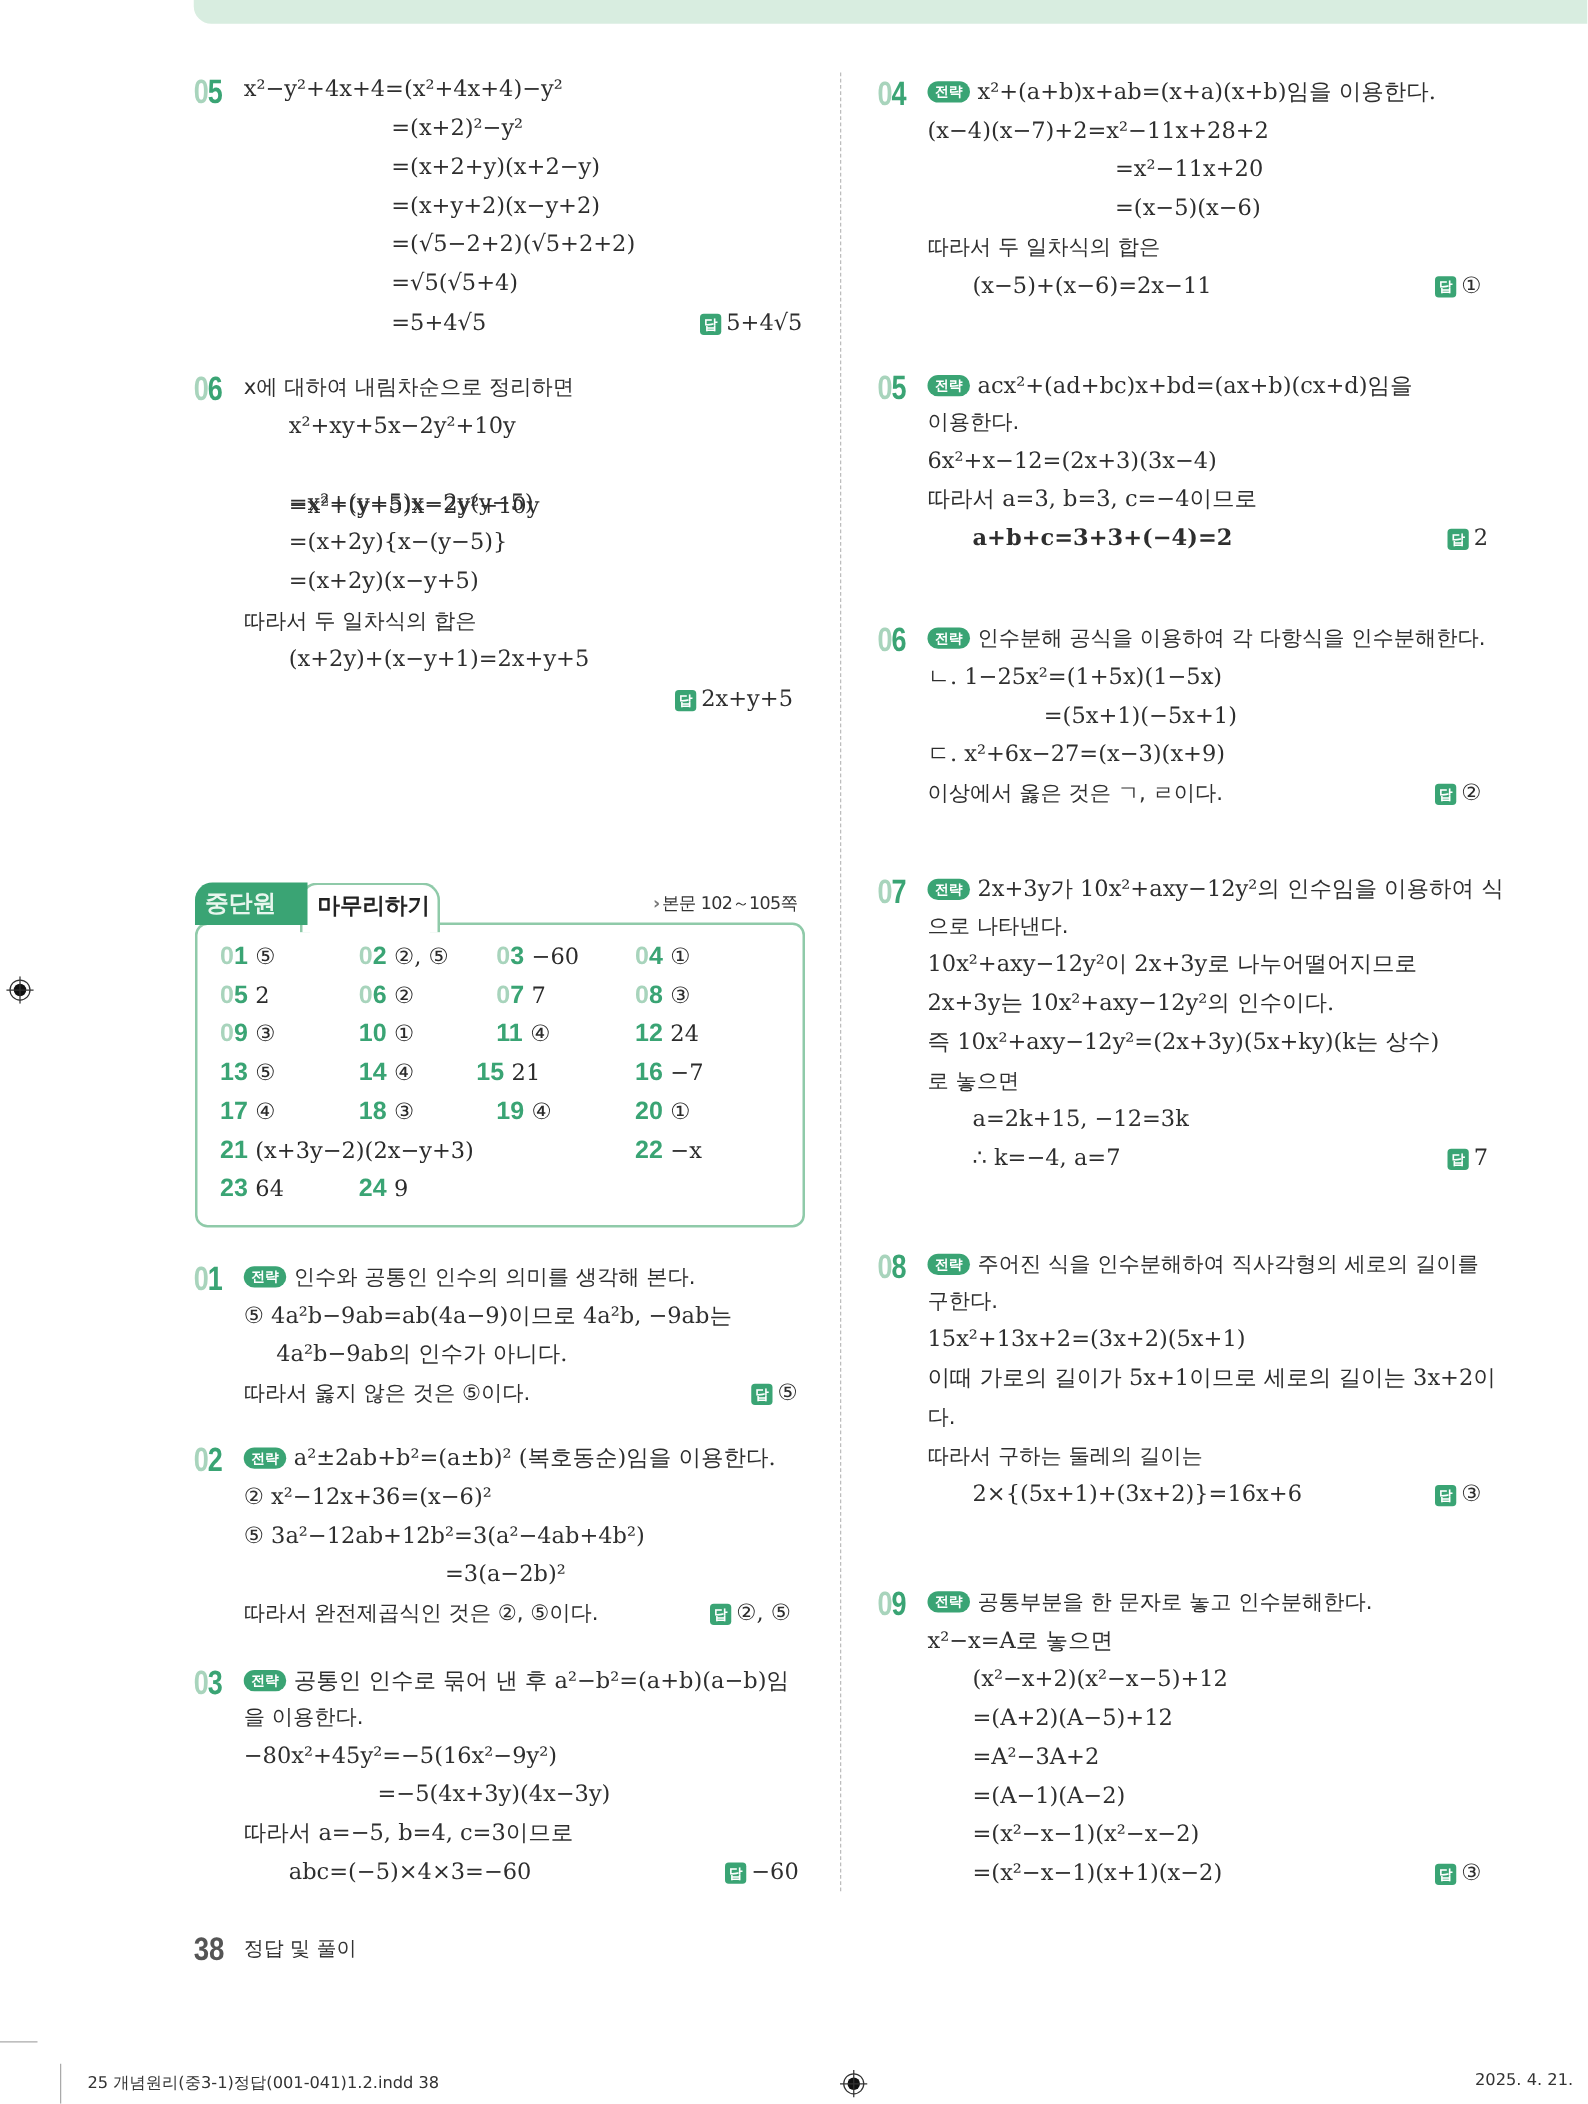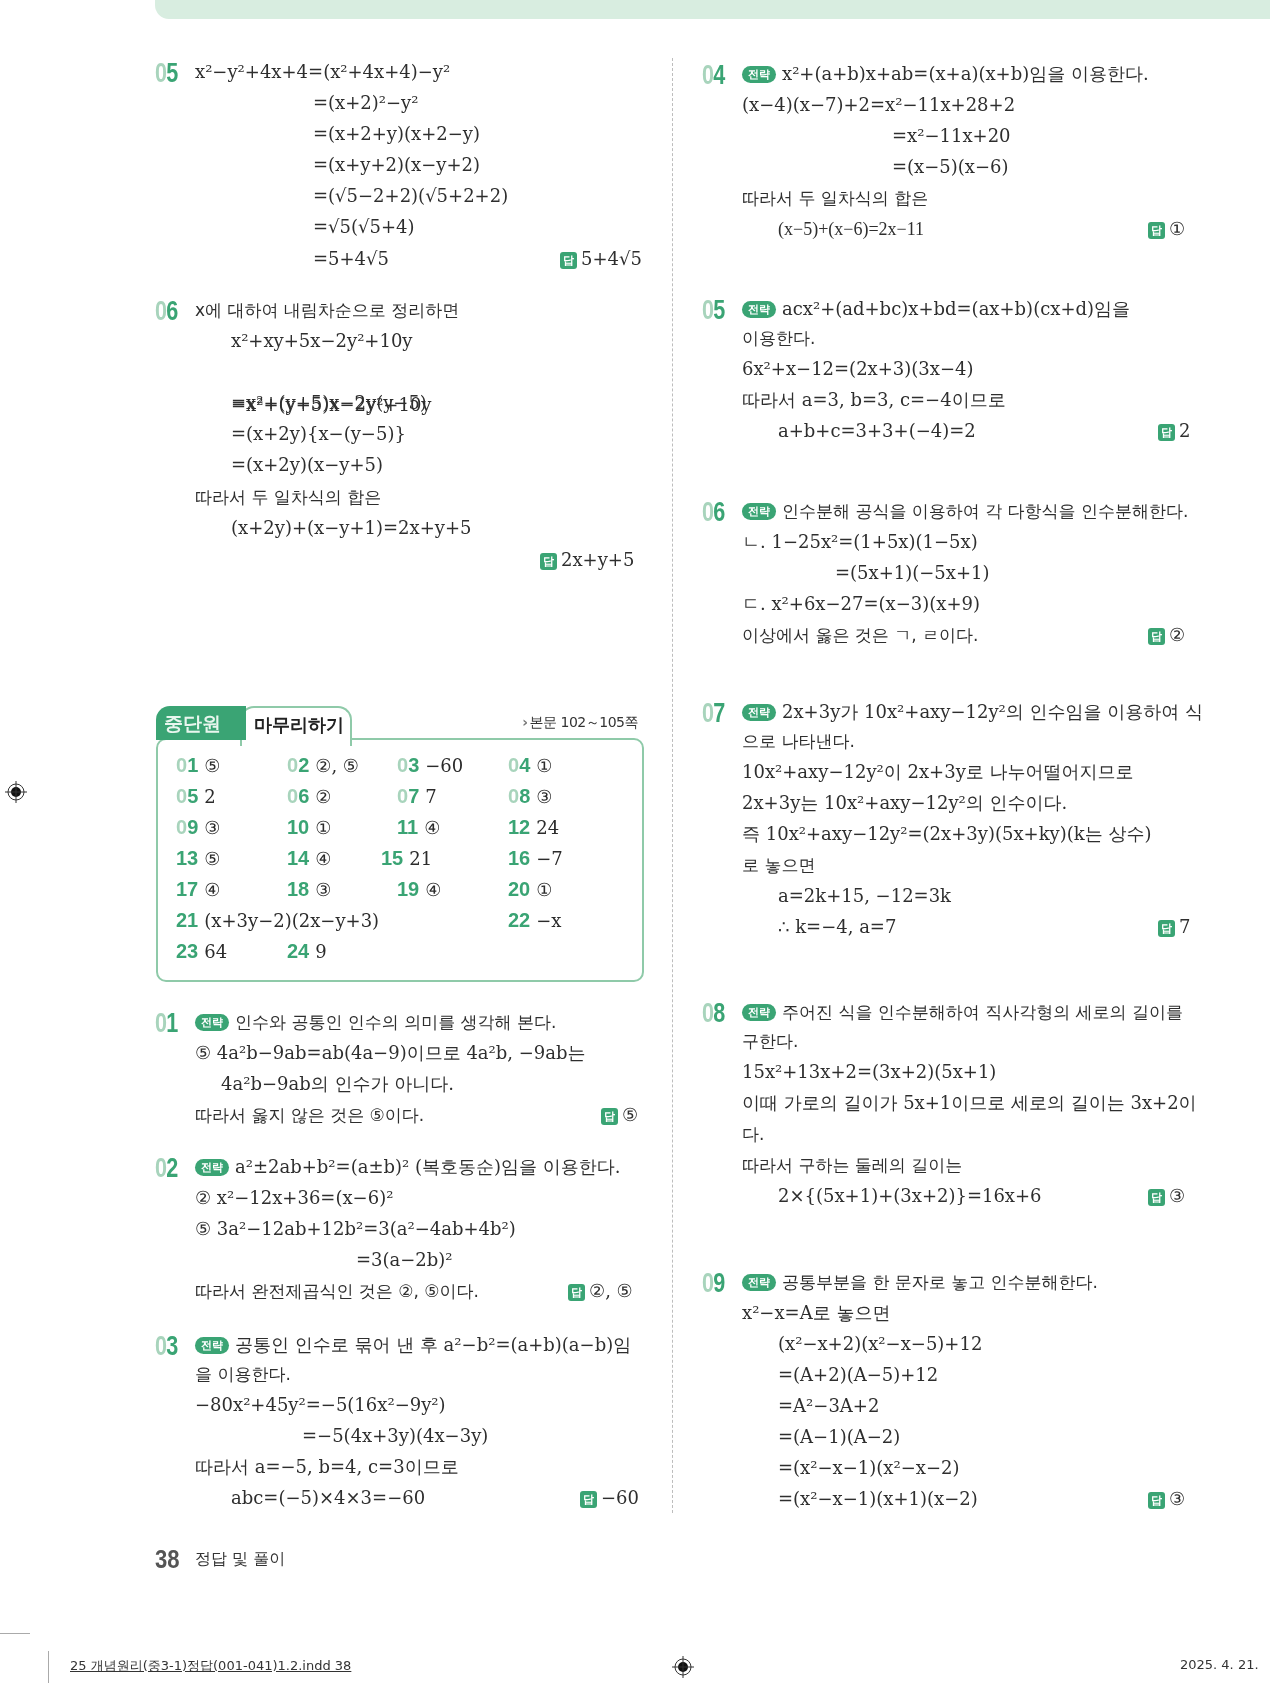--- a/index.html
+++ b/index.html
@@ -93,21 +93,21 @@
     position: absolute; left: 155px; top: 1544px;
     font-family: "Liberation Sans", sans-serif; font-weight: bold; font-size: 26px;
     color: #555; transform: scaleX(0.85); transform-origin: left top;
   }
   .page-title {
     position: absolute; left: 195px; top: 1549px; font-size: 16px; color: #333;
   }
   .slug-line { position: absolute; left: 0; top: 1633px; width: 30px; border-top: 1px solid #aaa; }
   .slug-vline { position: absolute; left: 48px; top: 1651px; height: 32px; border-left: 1px solid #aaa; }
   .slug-file {
-    position: absolute; left: 70px; top: 1657px; font-size: 13px; color: #333; text-decoration: underline;
+    position: absolute; left: 70px; top: 1657px; font-size: 13px; color: #333;
   }
   .slug-date {
     position: absolute; left: 1180px; top: 1657px; font-size: 13px; color: #333;
   }
 </style>
 </head>
 <body>
 
 <div class="top-band"></div>
 <div class="col-divider"></div>
@@ -221,31 +221,31 @@
   <div class="answer" style="left:425px;top:155px;"><span class="ans-icon">답</span><span>−60</span></div>
 </div>
 
 <div class="problem" style="left:702px;top:62px;">
   <div class="pnum"><span class="d0">0</span><span class="d1">4</span></div>
   <div class="line" style="left:40px;top:2px;"><span class="badge">전략</span><span>x²+(a+b)x+ab=(x+a)(x+b)임을 이용한다.</span></div>
   <div class="line" style="left:40px;top:33px;">(x−4)(x−7)+2=x²−11x+28+2</div>
   <div class="line" style="left:190px;top:64px;">=x²−11x+20</div>
   <div class="line" style="left:190px;top:95px;">=(x−5)(x−6)</div>
   <div class="line kr" style="left:40px;top:126px;">따라서 두 일차식의 합은</div>
-  <div class="line" style="left:76px;top:157px;font-family:Liberation Serif, serif;">(x−5)+(x−6)=2x−11</div>
+  <div class="line" style="left:76px;top:157px;">(x−5)+(x−6)=2x−11</div>
   <div class="answer" style="left:446px;top:157px;"><span class="ans-icon">답</span><span>①</span></div>
 </div>
 
 <div class="problem" style="left:702px;top:297px;">
   <div class="pnum"><span class="d0">0</span><span class="d1">5</span></div>
   <div class="line" style="left:40px;top:2px;"><span class="badge">전략</span><span>acx²+(ad+bc)x+bd=(ax+b)(cx+d)임을</span></div>
   <div class="line kr" style="left:40px;top:31px;">이용한다.</div>
   <div class="line" style="left:40px;top:62px;">6x²+x−12=(2x+3)(3x−4)</div>
   <div class="line" style="left:40px;top:93px;">따라서 a=3, b=3, c=−4이므로</div>
-  <div class="line" style="left:76px;top:124px;">a+b+c=3+3+(−4)=2</div>
+  <div class="line" style="left:76px;top:124px;font-weight:bold;">a+b+c=3+3+(−4)=2</div>
   <div class="answer" style="left:456px;top:124px;"><span class="ans-icon">답</span><span>2</span></div>
 </div>
 
 <div class="problem" style="left:702px;top:499px;">
   <div class="pnum"><span class="d0">0</span><span class="d1">6</span></div>
   <div class="line kr" style="left:40px;top:2px;"><span class="badge">전략</span><span>인수분해 공식을 이용하여 각 다항식을 인수분해한다.</span></div>
   <div class="line" style="left:40px;top:33px;">ㄴ. 1−25x²=(1+5x)(1−5x)</div>
   <div class="line" style="left:133px;top:64px;">=(5x+1)(−5x+1)</div>
   <div class="line" style="left:40px;top:95px;">ㄷ. x²+6x−27=(x−3)(x+9)</div>
   <div class="line kr" style="left:40px;top:126px;">이상에서 옳은 것은 ㄱ, ㄹ이다.</div>

